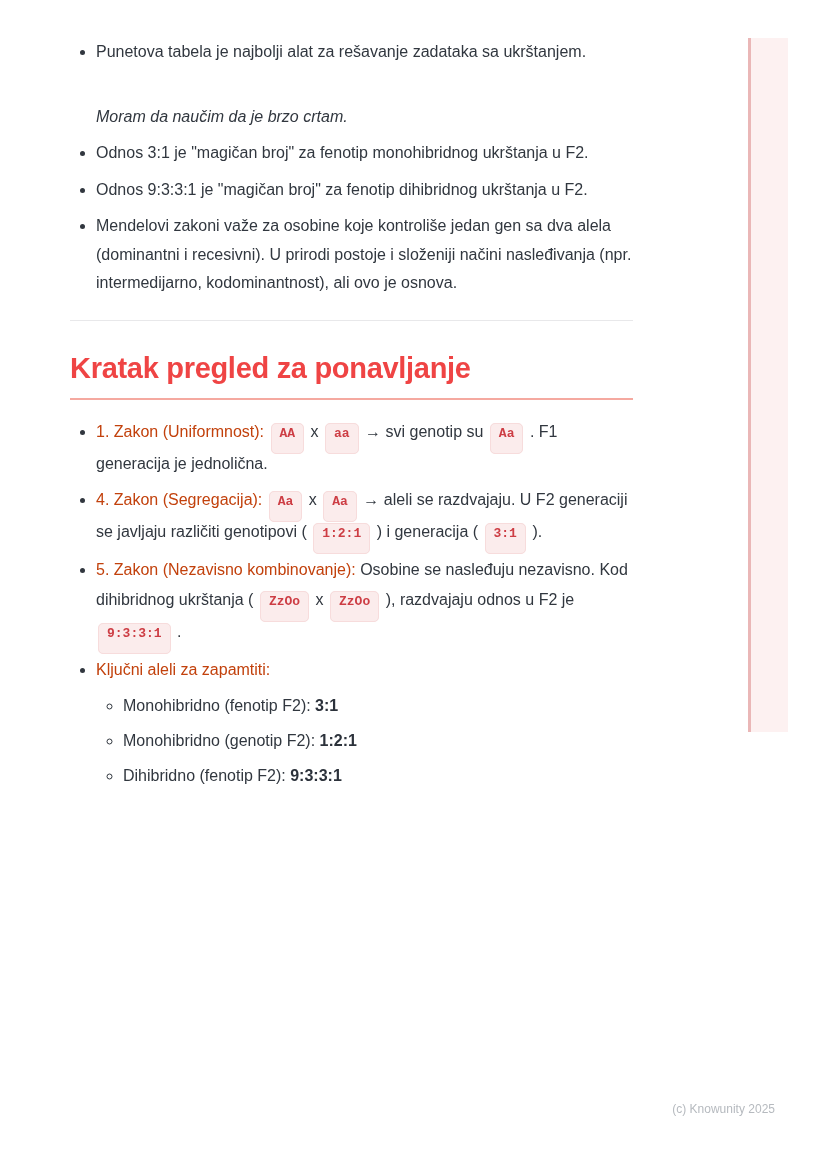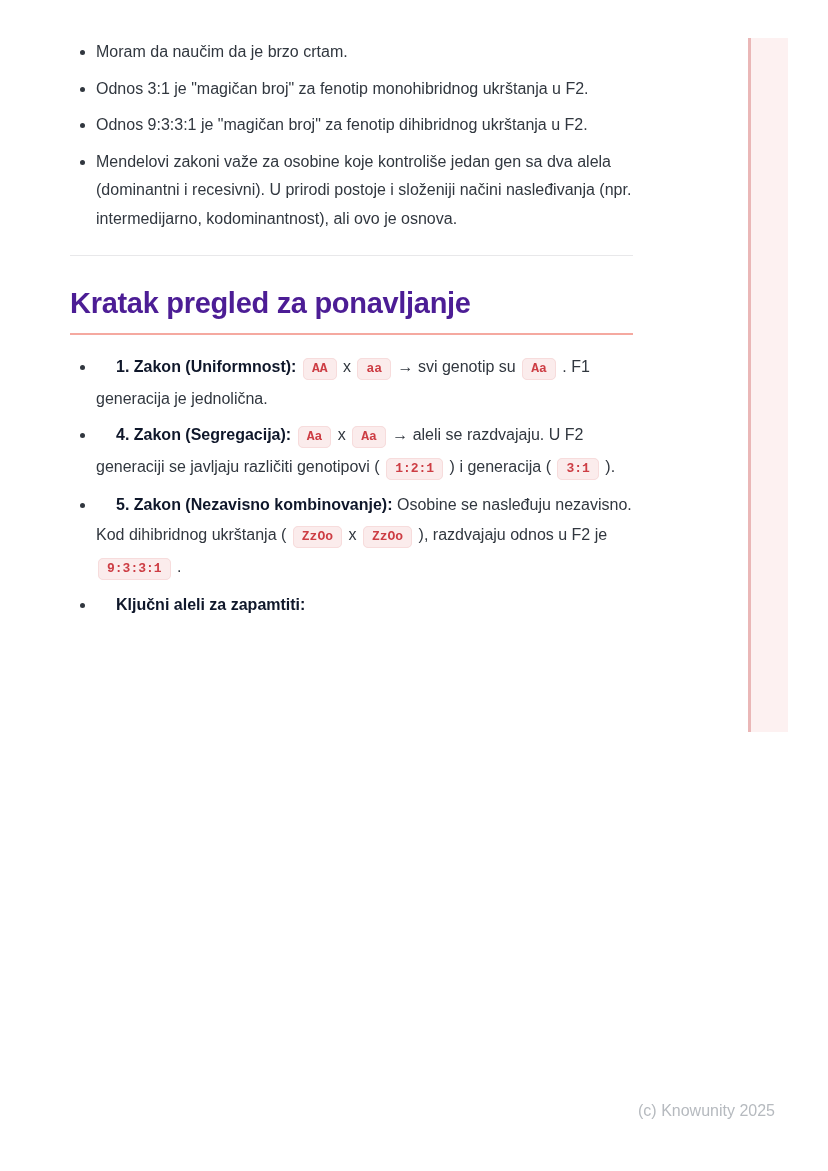--- a/index.html
+++ b/index.html
@@ -17,54 +17,54 @@
     width: 563px;
   }
   ul.intro-list {
     margin: 38px 0 0 0;
     padding-left: 26px;
     font-size: 16px;
     line-height: 28.5px;
     list-style: disc;
   }
   ul.intro-list > li { margin-bottom: 8px; }
-  .intro-note { display: block; }
+  .intro-note { font-style: italic; display: block; margin-top: 36px; }
   hr.divider {
     border: none;
     border-top: 1px solid #e8e8ea;
     margin: 22px 0 0 0;
   }
   h1.section-title {
     margin: 30px 0 0 0;
     font-size: 29px;
     line-height: 35px;
     font-weight: bold;
-    color: #4c1d95;
+    color: #ef4444;
     letter-spacing: -0.3px;
     padding-bottom: 12px;
     border-bottom: 2px solid #f5a9a0;
   }
   ul.laws-list {
     margin: 17px 0 0 0;
     padding-left: 26px;
     font-size: 16px;
     line-height: 30px;
     list-style: disc;
   }
   ul.laws-list > li { margin-bottom: 6px; }
-  b.lead { font-weight: bold; color: #0f172a; margin-left: 20px; }
+  b.lead { font-weight: normal; color: #c2410c; }
   code.badge {
     font-family: "Liberation Mono", "DejaVu Sans Mono", monospace;
     font-weight: bold;
     font-size: 13px;
     color: #cd3d44;
     background: #fbecec;
     border: 1px solid #f7dcdc;
     border-radius: 5px;
-    padding: 2px 8px 3px 8px;
+    padding: 2px 8px 12px 8px;
     margin: 0 2px;
     white-space: nowrap;
     vertical-align: baseline;
   }
   ul.sub-list {
     list-style: circle;
     margin: 6px 0 0 0;
     padding-left: 27px;
     font-weight: normal;
   }
@@ -75,33 +75,34 @@
     left: 748px; top: 38px;
     width: 40px; height: 694px;
     background: #fdf1f1;
     border-left: 3px solid #eab7b7;
     box-sizing: border-box;
   }
   .copyright {
     position: absolute;
     top: 1102px;
     right: 53px;
-    font-size: 16px;
+    font-size: 12px;
     color: #b6babf;
   }
 </style>
 </head>
 <body>
 
 <div class="edge-strip"></div>
 
 <main class="content">
 
   <ul class="intro-list">
     <li>
+      <span>Punetova tabela je najbolji alat za rešavanje zadataka sa ukrštanjem.</span>
       <span class="intro-note">Moram da naučim da je brzo crtam.</span>
     </li>
     <li>
       <span>Odnos 3:1 je "magičan broj" za fenotip monohibridnog ukrštanja u F2.</span>
     </li>
     <li>
       <span>Odnos 9:3:3:1 je "magičan broj" za fenotip dihibridnog ukrštanja u F2.</span>
     </li>
     <li>
       <span>Mendelovi zakoni važe za osobine koje kontroliše jedan gen sa dva alela (dominantni i recesivni). U prirodi postoje i složeniji načini nasleđivanja (npr. intermedijarno, kodominantnost), ali ovo je osnova.</span>
@@ -142,19 +143,33 @@
       <code class="badge">ZzOo</code>
       <span>x</span>
       <code class="badge">ZzOo</code>
       <span>), razdvajaju odnos u F2 je</span>
       <code class="badge">9:3:3:1</code>
       <span>.</span>
     </li>
 
     <li>
       <b class="lead">Ključni aleli za zapamtiti:</b>
+      <ul class="sub-list">
+        <li>
+          <span>Monohibridno (fenotip F2):</span>
+          <span class="ratio-value">3:1</span>
+        </li>
+        <li>
+          <span>Monohibridno (genotip F2):</span>
+          <span class="ratio-value">1:2:1</span>
+        </li>
+        <li>
+          <span>Dihibridno (fenotip F2):</span>
+          <span class="ratio-value">9:3:3:1</span>
+        </li>
+      </ul>
     </li>
 
   </ul>
 
 </main>
 
 <div class="copyright">(c) Knowunity 2025</div>
 
 </body></html>

